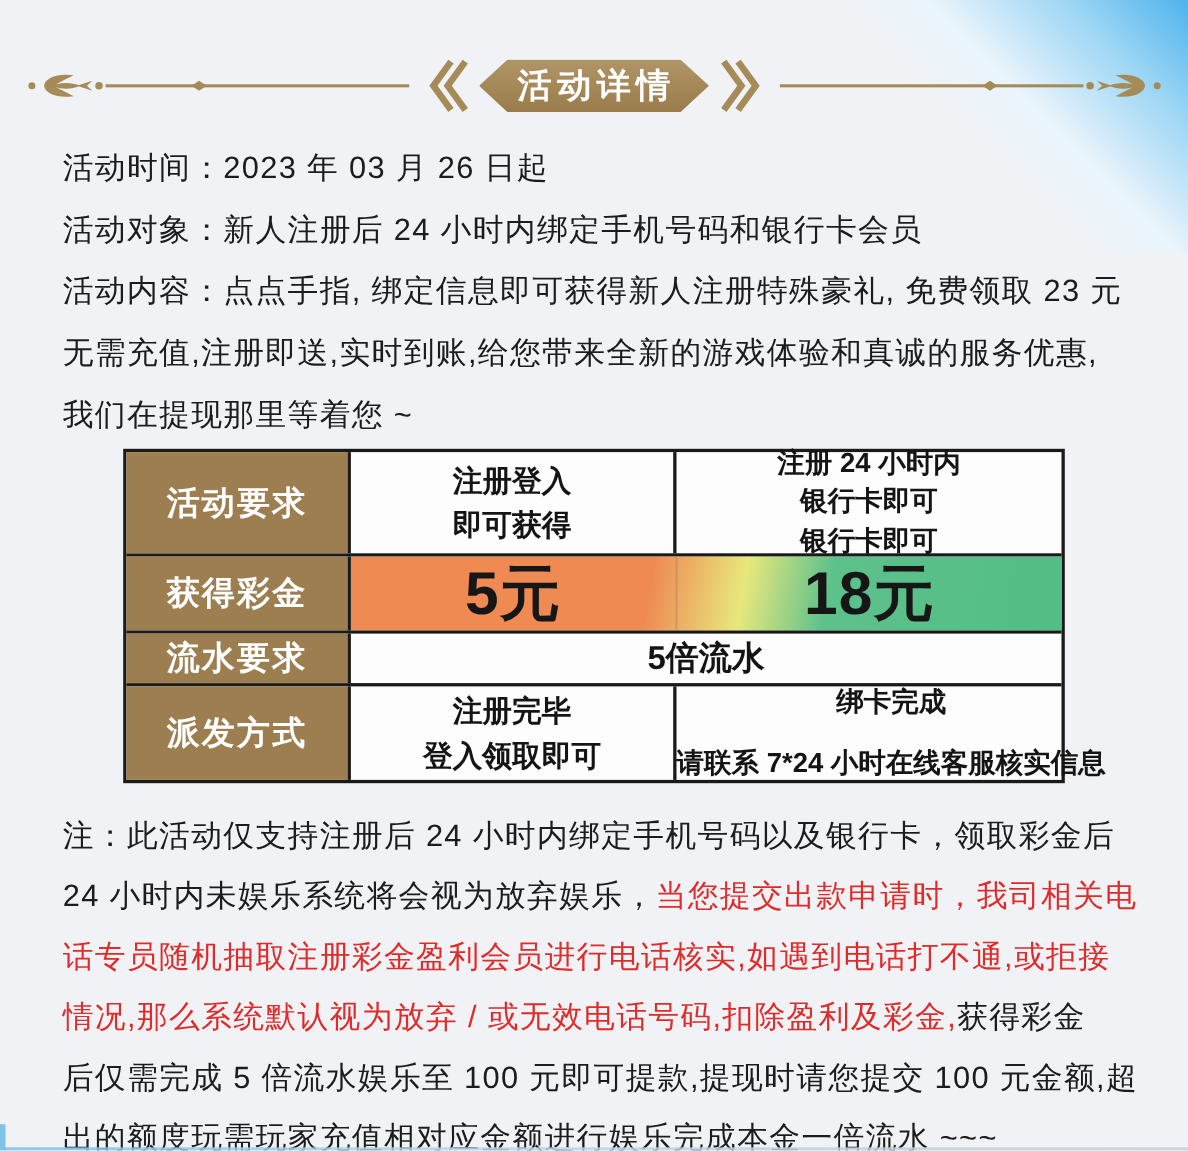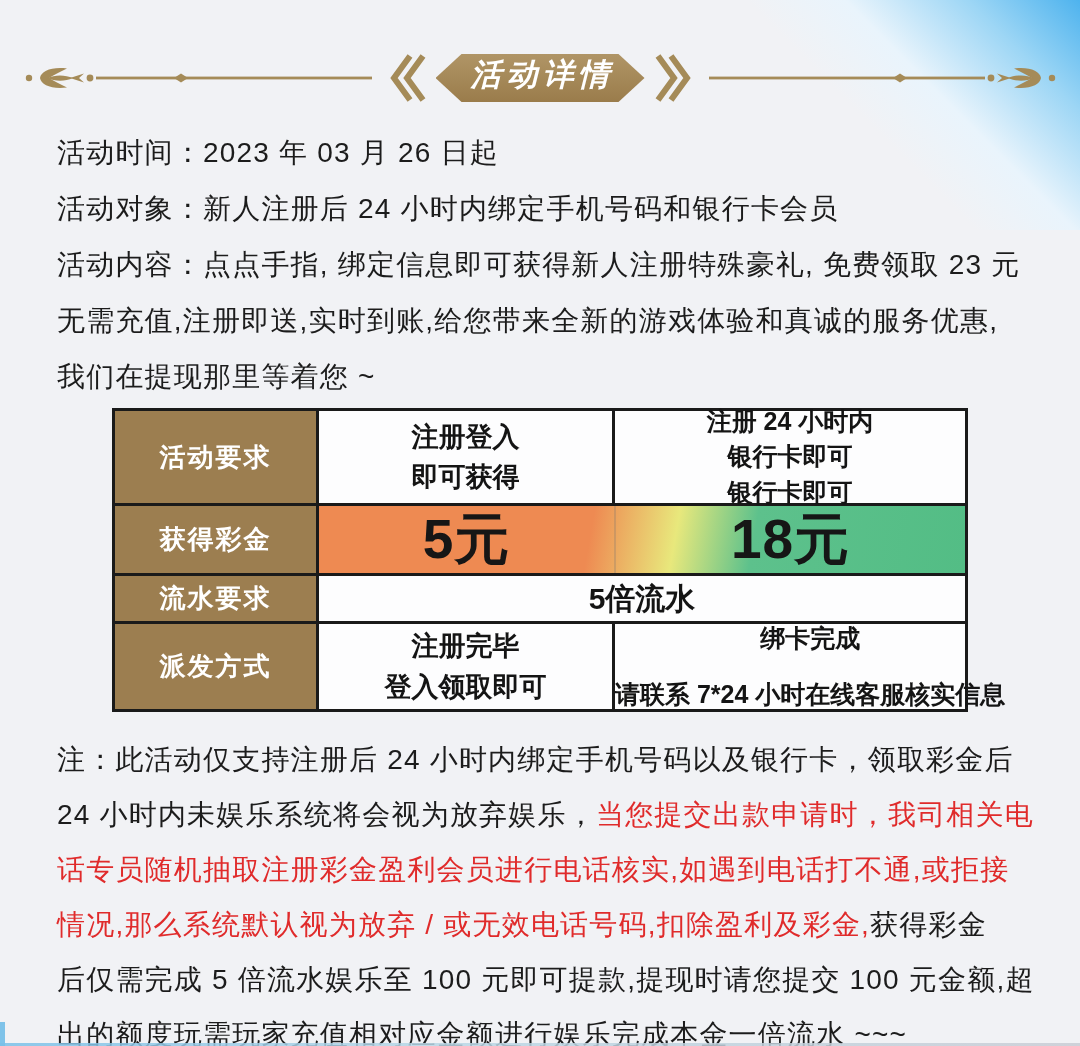--- a/index.html
+++ b/index.html
@@ -23,26 +23,26 @@
   .bottom-left-sliver {
     position:absolute; left:0; bottom:0; width:5px; height:24px;
     background:#7fc3e9;
   }
   
   .header {
     position:absolute; top:50px; left:0; width:100%; height:56px;
     display:flex; align-items:center; justify-content:center; gap:9px;
   }
   .badge {
-    height:48px; min-width:196px; padding:0 30px;
-    display:flex; align-items:flex-start; justify-content:center;
+    height:48px; min-width:196px; padding:16px 30px;
+    display:flex; align-items:center; justify-content:center;
     background:linear-gradient(180deg,#b09566,#9a7c4b);
     clip-path:polygon(26px 0, calc(100% - 26px) 0, 100% 50%, calc(100% - 26px) 100%, 26px 100%, 0 50%);
     color:#fff; font-size:31px; font-weight:700; letter-spacing:5px;
-    text-indent:5px; white-space:nowrap;font-style:italic;
+    text-indent:5px; white-space:nowrap;
   }
   .orn { display:block; }
   .orn-right { transform:scaleX(-1); }
   
   .intro {
     position:absolute; top:125px; left:57px; right:42px;
     font-size:28px; line-height:56px; letter-spacing:1.2px; color:#1c1c1c;
   }
   .intro .line { white-space:nowrap; }
   
@@ -50,21 +50,21 @@
     position:absolute; top:408px; left:112px; width:856px;
     border:3px solid #1a1a1a; background:#fdfdfe;
   }
   .trow { display:flex; border-top:3px solid #1a1a1a; }
   .trow:first-child { border-top:none; }
   .r1 { height:92px; } .r2 { height:70px; } .r3 { height:48px; } .r4 { height:88px; }
   .hcell {
     width:201px; flex:0 0 201px;
     background:#9c7e50; color:#fff;
     display:flex; align-items:center; justify-content:center;
-    font-size:26px; font-weight:700; letter-spacing:2px; white-space:nowrap;
+    font-size:30px; font-weight:700; letter-spacing:2px; white-space:nowrap;
   }
   .cell {
     border-left:3px solid #1a1a1a;
     display:flex; flex-direction:column; align-items:center; justify-content:center;
     font-weight:700; color:#141414; text-align:center;
   }
   .cell-mid { width:296px; flex:0 0 296px; font-size:27px; line-height:1.5; }
   .cell-right { flex:1 1 auto; font-size:25px; line-height:1.42; }
   .cell-merged { flex:1 1 auto; }
   .cell-bonus {

